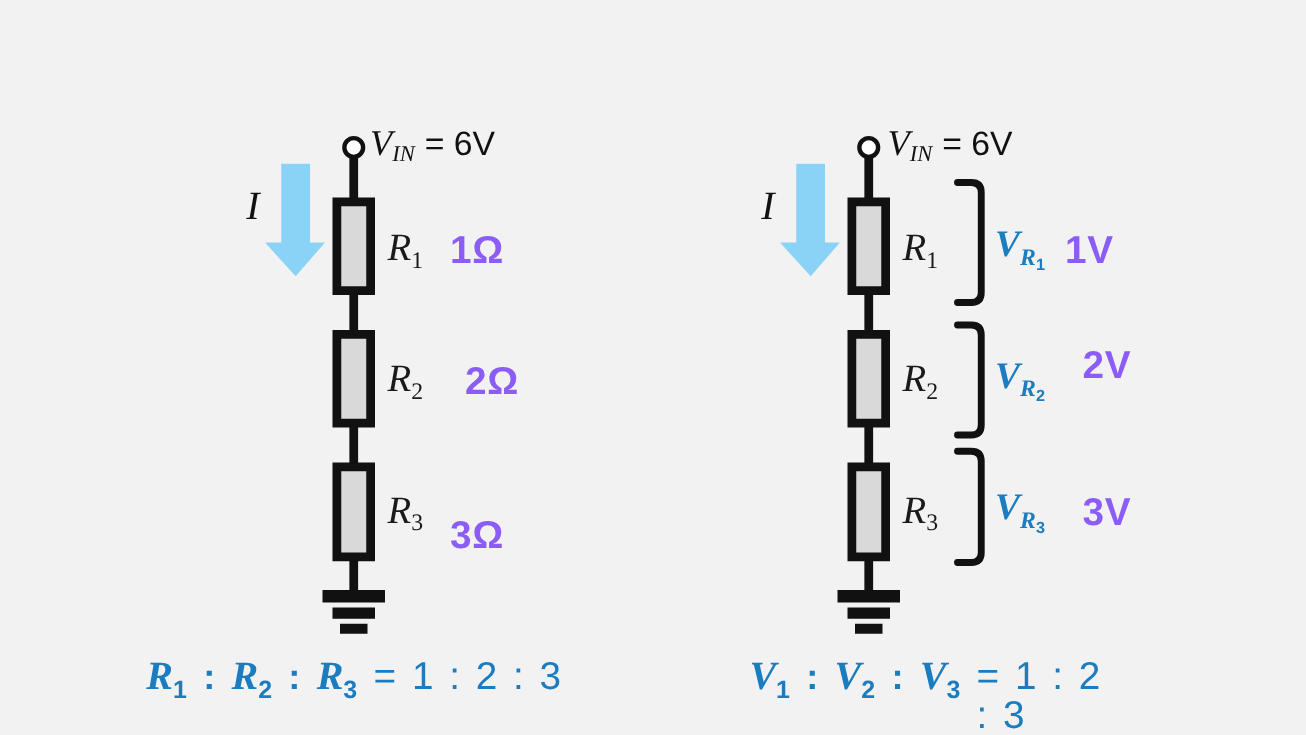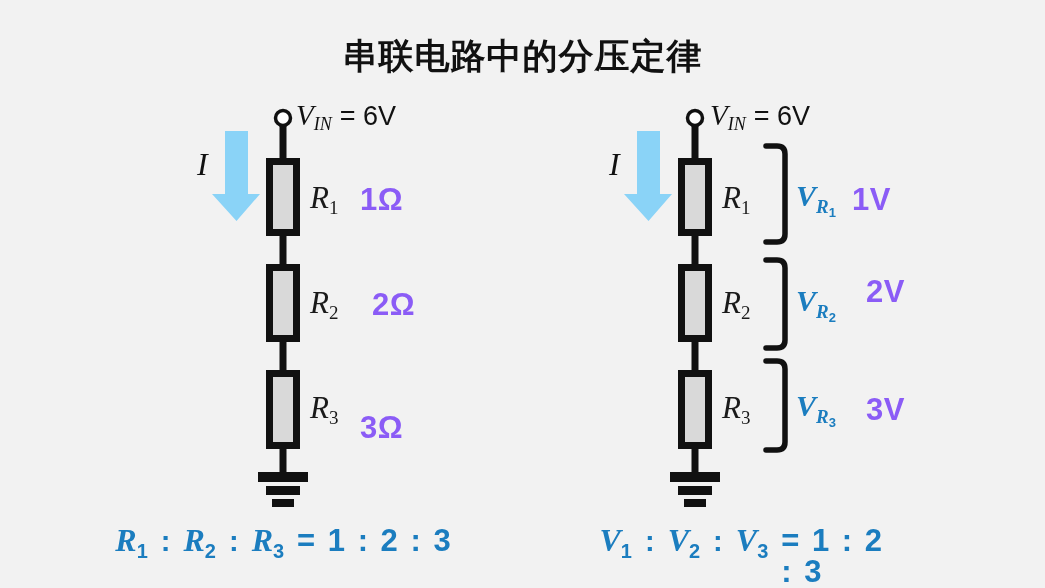--- a/index.html
+++ b/index.html
@@ -37,21 +37,21 @@
   .vrlab{display:flex;align-items:baseline;color:#1b7dbf;font-weight:700;line-height:1;}
   .vrlab .base{font-size:30px;}
   .vrlab .vrsub-base{font-size:19px;transform:translateY(7px);}
   .vrlab .vrsub-idx{font-size:13px;font-family:"Liberation Sans",sans-serif;font-style:normal;transform:translateY(11px);}
   
   .eq{display:flex;align-items:baseline;gap:13px;color:#1b7dbf;line-height:1;transform:translateX(-50%);}
   .eq .term{display:inline-flex;align-items:baseline;}
   .eq .ebase{font-size:32px;font-weight:700;}
   .eq .esub{font-size:20px;font-weight:700;transform:translateY(7px);font-family:"Liberation Sans",sans-serif;font-style:normal;}
   .eq .ecolon{font-size:29px;font-weight:700;}
-  .eq .eres{font-size:31px;font-weight:700;letter-spacing:2px;}
+  .eq .eres{font-size:31px;font-weight:400;letter-spacing:2px;}
   svg{display:block;}
 </style>
 </head>
 <body>
 
 <div class="stage">
 
   <svg class="abs" style="left:0;top:0" width="1045" height="588" viewBox="0 0 1045 588">
 
     <g>
@@ -102,21 +102,20 @@
       </g>
 
       <g fill="none" stroke="#111" stroke-width="5.5" stroke-linecap="round">
         <path d="M 766 146 L 777 146 Q 785 146 785 154 L 785 234 Q 785 242 777 242 L 766 242"></path>
         <path d="M 766 260 L 777 260 Q 785 260 785 268 L 785 340 Q 785 348 777 348 L 766 348"></path>
         <path d="M 766 361 L 777 361 Q 785 361 785 369 L 785 442 Q 785 450 777 450 L 766 450"></path>
       </g>
     </g>
   </svg>
 
-  <h1 class="abs title">串联电路中的分压定律</h1>
 
   <div class="abs vin" style="left:296px;top:101px">
     <span class="mi base">V</span>
       <span class="vsub">IN</span>
       <span class="rest">= 6V</span>
   </div>
   <div class="abs cur mi" style="left:197px;top:148px">I</div>
 
   <div class="abs rlab" style="left:310px;top:182px">
     <span class="mi base">R</span>

